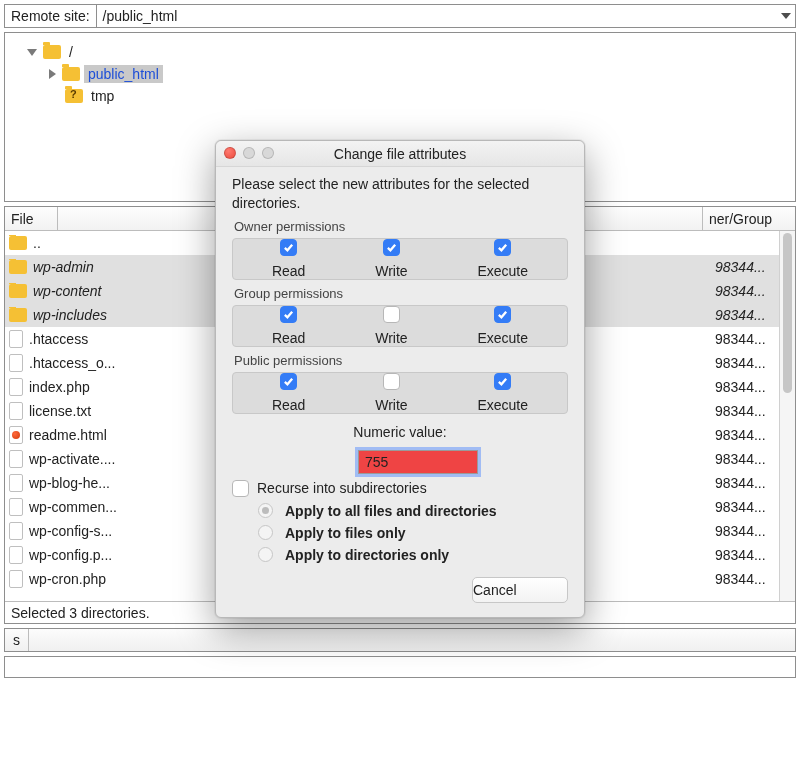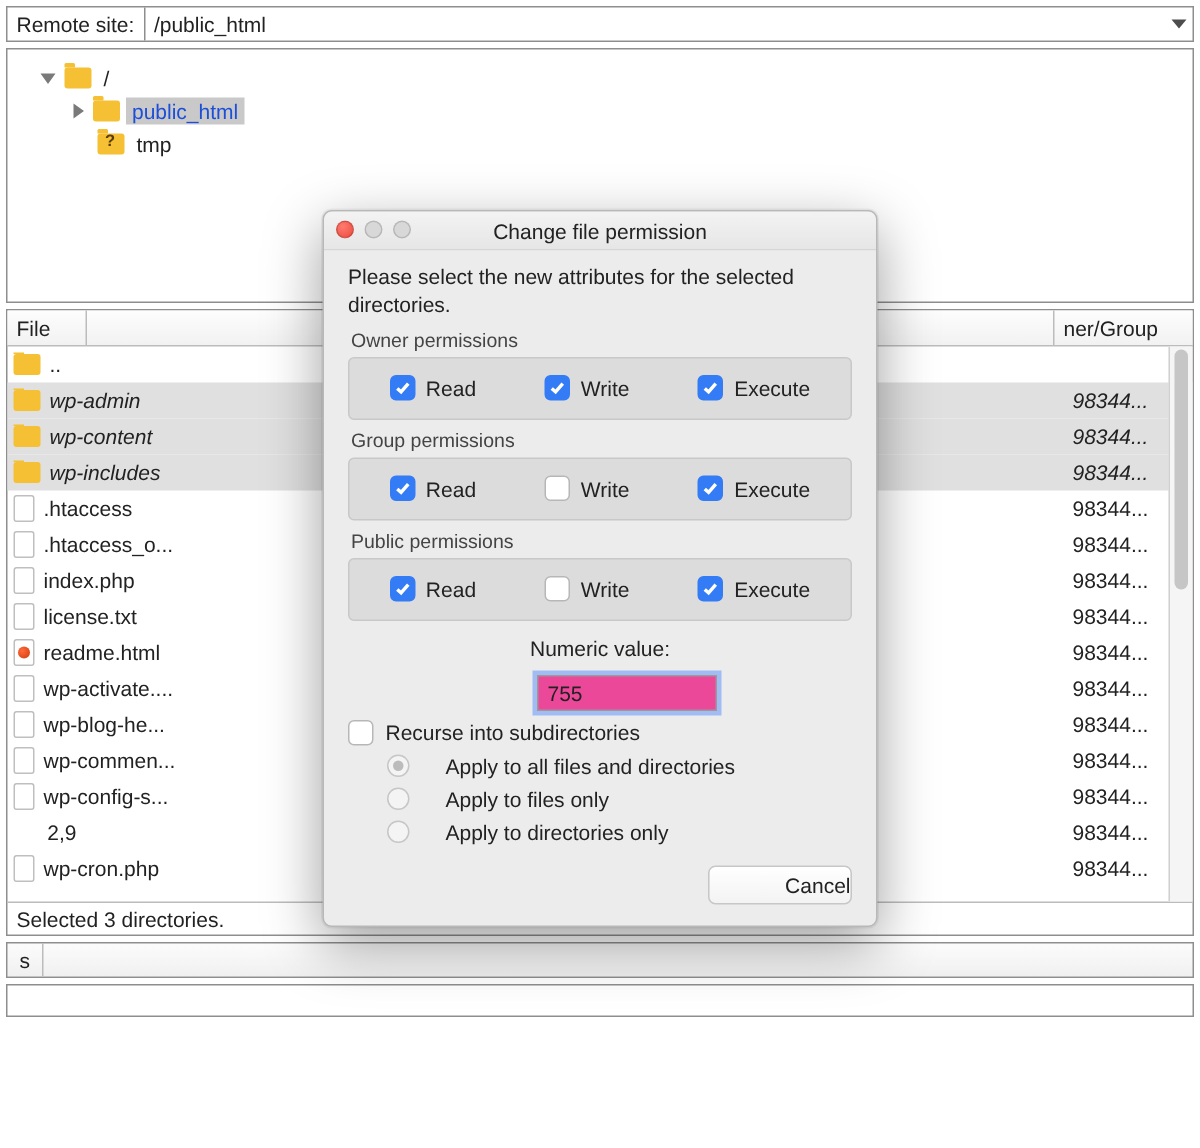--- a/index.html
+++ b/index.html
@@ -63,37 +63,37 @@
   .dlg-title{height:26px;display:flex;align-items:center;justify-content:center;position:relative;font-size:13px;color:#575757;border-bottom:1px solid #d6d6d6;background:linear-gradient(#f3f3f3,#e6e6e6);border-radius:6px 6px 0 0;}
   .traffic{position:absolute;left:8px;top:6px;display:flex;gap:7px;}
   .tl{width:12px;height:12px;border-radius:50%;border:1px solid rgba(0,0,0,.15);}
   .tl.red{background:radial-gradient(circle at 35% 30%,#ff7a70,#ec4c3e);}
   .tl.grey{background:#d8d8d8;}
 
   .dlg-body{padding:8px 16px 14px 16px;}
   .intro{font-size:14px;line-height:1.35;margin-bottom:6px;}
   .group-label{font-size:13px;color:#444;margin:6px 0 4px 2px;}
   .perm-box{background:#dcdcdc;border:1px solid #c8c8c8;border-radius:4px;height:42px;display:flex;align-items:center;justify-content:space-around;padding:0 4px;}
-  .chk{display:flex;align-items:center;gap:7px;}
+  .chk{display:flex;align-items:center;gap:7px;flex-direction:column;}
   .cb{width:17px;height:17px;border-radius:4px;border:1px solid #b7b7b7;background:#fff;display:flex;align-items:center;justify-content:center;}
   .cb.checked{background:var(--blue);border-color:var(--blue);}
   .cb.checked svg{display:block;}
   .cb svg{display:none;width:11px;height:11px;stroke:#fff;stroke-width:2.5;fill:none;}
 
   .numrow{display:flex;align-items:center;gap:10px;margin:10px 0 6px 0;flex-direction:column;}
-  .numinput{width:120px;height:24px;border:1px solid #9a9a9a;box-shadow:0 0 0 3px rgba(70,130,255,.45);background:#ec4899;padding:0 6px;font-size:14px;margin-left:36px;}
+  .numinput{width:120px;height:24px;border:1px solid #9a9a9a;box-shadow:0 0 0 3px rgba(70,130,255,.45);background:#ef4444;padding:0 6px;font-size:14px;margin-left:36px;}
   .hint{font-size:14px;line-height:1.35;margin-bottom:8px;}
   .recurse{display:flex;align-items:center;gap:8px;margin:4px 0 6px 0;}
   .radio-col{margin-left:26px;display:flex;flex-direction:column;gap:6px;}
-  .radio{display:flex;align-items:center;gap:24px;color:var(--disabled);}
+  .radio{display:flex;align-items:center;gap:12px;color:var(--disabled);font-weight:bold;}
   .rad{width:15px;height:15px;border-radius:50%;border:1px solid #c6c6c6;background:#f4f4f4;position:relative;}
   .rad.sel::after{content:"";position:absolute;left:3px;top:3px;width:7px;height:7px;border-radius:50%;background:#bcbcbc;}
 
   .btnrow{display:flex;justify-content:flex-end;gap:12px;margin-top:14px;}
-  .btn{height:26px;min-width:96px;border-radius:5px;border:1px solid #c7c7c7;background:linear-gradient(#fff,#f3f3f3);display:flex;align-items:center;justify-content:flex-end;font-size:13px;cursor:default;}
+  .btn{height:26px;min-width:96px;border-radius:5px;border:1px solid #c7c7c7;background:linear-gradient(#fff,#f3f3f3);display:flex;align-items:center;justify-content:flex-start;font-size:13px;cursor:default;}
   .btn.primary{background:linear-gradient(#4f94ff,#216df2);border-color:#1f66e6;color:#fff;}
 </style>
 </head>
 <body>
 
 <div class="addr">
   <div class="addr-label">Remote site:</div>
   <div class="addr-field">
     <span>/public_html</span>
     <span class="chev-down"></span>
@@ -242,20 +242,24 @@
       <div class="row">
         <div class="c0">
           <span class="file-ic"></span>
           <span>wp-config-s...</span>
         </div>
         <div class="c1"><span>2,8</span></div>
         <div class="cgap"></div>
         <div class="c2"><span>98344...</span></div>
       </div>
       <div class="row">
+        <div class="c0">
+          <span class="file-ic"></span>
+          <span>wp-config.p...</span>
+        </div>
         <div class="c1"><span>2,9</span></div>
         <div class="cgap"></div>
         <div class="c2"><span>98344...</span></div>
       </div>
       <div class="row">
         <div class="c0">
           <span class="file-ic"></span>
           <span>wp-cron.php</span>
         </div>
         <div class="c1"><span>3,8</span></div>
@@ -276,21 +280,21 @@
   </div>
 <div class="bottom-strip"></div>
 
 <div class="dialog">
   <div class="dlg-title">
     <div class="traffic">
       <div class="tl red"></div>
       <div class="tl grey"></div>
       <div class="tl grey"></div>
     </div>
-    <span>Change file permission</span>
+    <span>Change file attributes</span>
   </div>
   <div class="dlg-body">
     <div class="intro">Please select the new attributes for the selected directories.</div>
 
     <div id="perm-groups">
         <div class="group-label">Owner permissions</div>
         <div class="perm-box">
           <div class="chk">
             <span class="cb checked">
               <svg viewBox="0 0 12 12">

